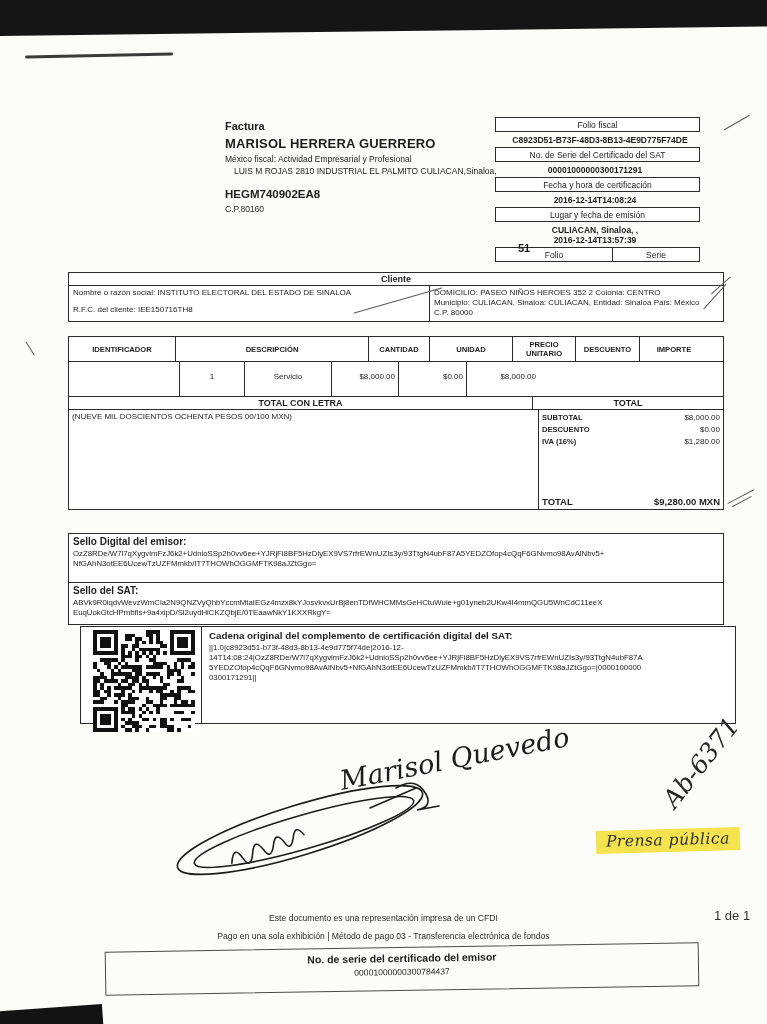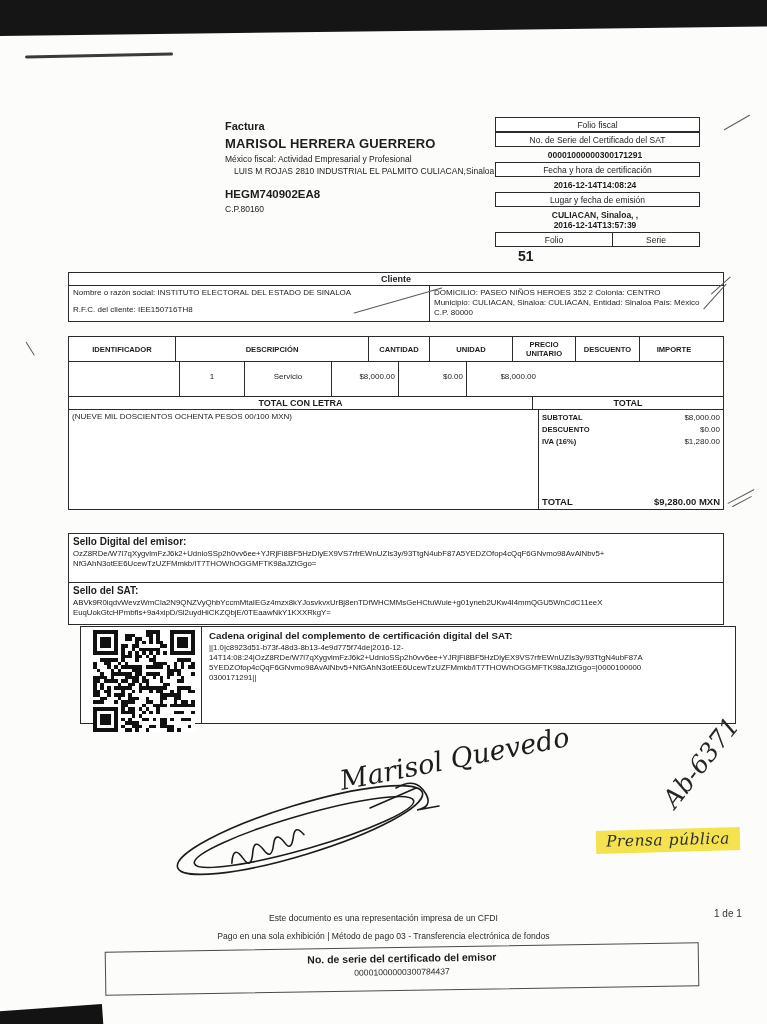--- a/index.html
+++ b/index.html
@@ -73,52 +73,53 @@
   .highlight-note{position:absolute;left:596px;top:829px;transform:rotate(-1.5deg);
              background:#f4e34e;padding:2px 10px 3px 10px;font-family:"DejaVu Serif",serif;
              font-style:italic;font-size:15.5px;color:#2e2e2e;letter-spacing:.5px;}
   
   .foot-note1{position:absolute;left:0;top:913px;width:767px;text-align:center;font-size:8.6px;color:#2a2a2a;}
   .foot-note2{position:absolute;left:0;top:931px;width:767px;text-align:center;font-size:8.6px;color:#2a2a2a;}
   .foot-box{position:absolute;left:105px;top:947px;width:592px;height:42px;border:1.5px solid #4a4a4a;
             transform:rotate(-0.9deg);background:#fcfcfa;text-align:center;}
   .foot-box .fb-label{font-weight:bold;font-size:10.5px;margin-top:4px;}
   .foot-box .fb-val{font-size:8.6px;margin-top:3px;color:#2a2a2a;}
-  .page-num{position:absolute;left:714px;top:908px;font-size:10px;color:#333;}
+  .page-num{position:absolute;left:714px;top:908px;font-size:13px;color:#333;}
 </style>
 </head>
 <body>
 
 <div id="page">
 
   <div class="scan-band-top"></div>
   <div class="scan-line"></div>
   <div class="scan-wedge"></div>
 
   <div class="abs h-facture" style="left:225px;top:120px;">Factura</div>
   <div class="abs h-name" style="left:225px;top:136px;">MARISOL HERRERA GUERRERO</div>
   <div class="abs h-small" style="left:225px;top:154px;">México fiscal: Actividad Empresarial y Profesional</div>
   <div class="abs h-small" style="left:225px;top:166px;padding-left:9px;">LUIS M ROJAS 2810  INDUSTRIAL EL PALMITO CULIACAN,Sinaloa,</div>
   <div class="abs h-small" style="left:225px;top:176px;margin-top:28px;">C.P.80160</div>
   <div class="abs h-rfc" style="left:225px;top:188px;">HEGM740902EA8</div>
 
   <div class="fiscal">
     <div class="fbox">Folio fiscal</div>
+    <div class="fval" style="margin:0 14px 0 -14px;">C8923D51-B73F-48D3-8B13-4E9D775F74DE</div>
     <div class="fbox">No. de Serie del Certificado del SAT</div>
     <div class="fval">00001000000300171291</div>
     <div class="fbox">Fecha y hora de certificación</div>
     <div class="fval">2016-12-14T14:08:24</div>
     <div class="fbox">Lugar y fecha de emisión</div>
     <div class="fval" style="padding-bottom:0;">CULIACAN, Sinaloa, ,</div>
     <div class="fval" style="padding-top:0;">2016-12-14T13:57:39</div>
     <div class="frow">
       <div class="fcell" style="width:116px;">Folio</div>
       <div class="fcell" style="flex:1;border-left:none;">Serie</div>
     </div>
-    <div class="abs" style="left:28px;top:131px;font-weight:bold;font-size:14px;">51</div>
+    <div class="abs" style="left:28px;top:125px;font-weight:bold;font-size:11px;">51</div>
   </div>
 
   <div class="cliente">
     <div class="cliente-title">Cliente</div>
     <div class="cliente-body">
       <div class="cliente-left">
         <div>Nombre o razón social: INSTITUTO ELECTORAL DEL ESTADO DE SINALOA</div>
         <div style="margin-top:7px;">R.F.C. del cliente: IEE150716TH8</div>
       </div>
       <div class="cliente-right">

